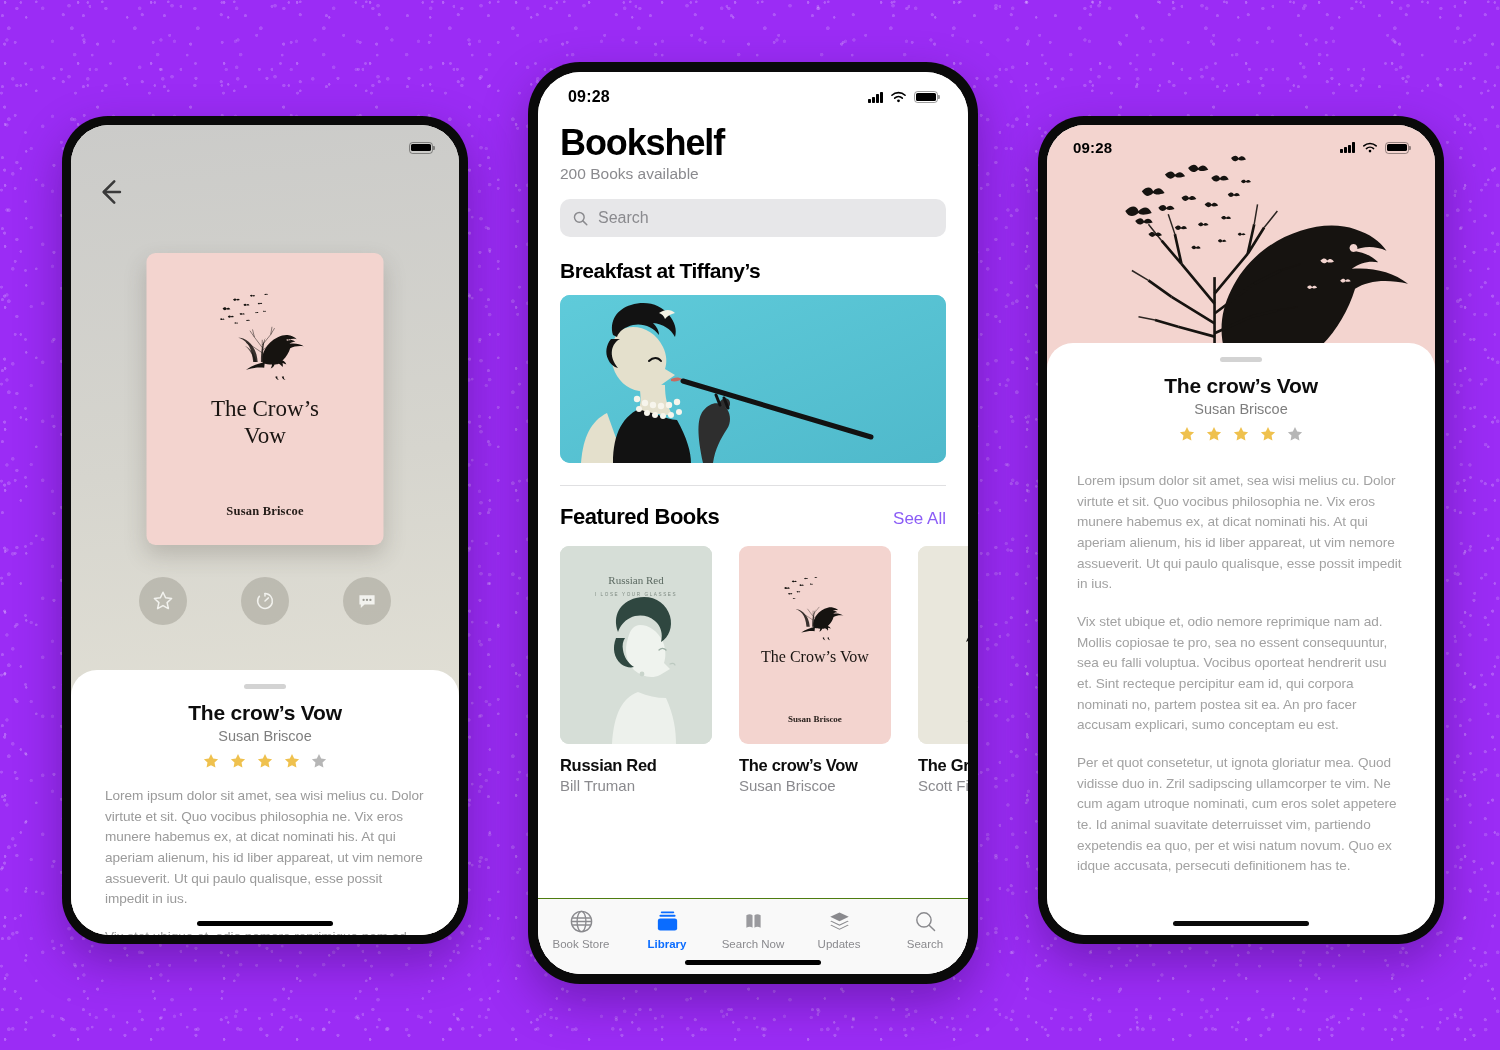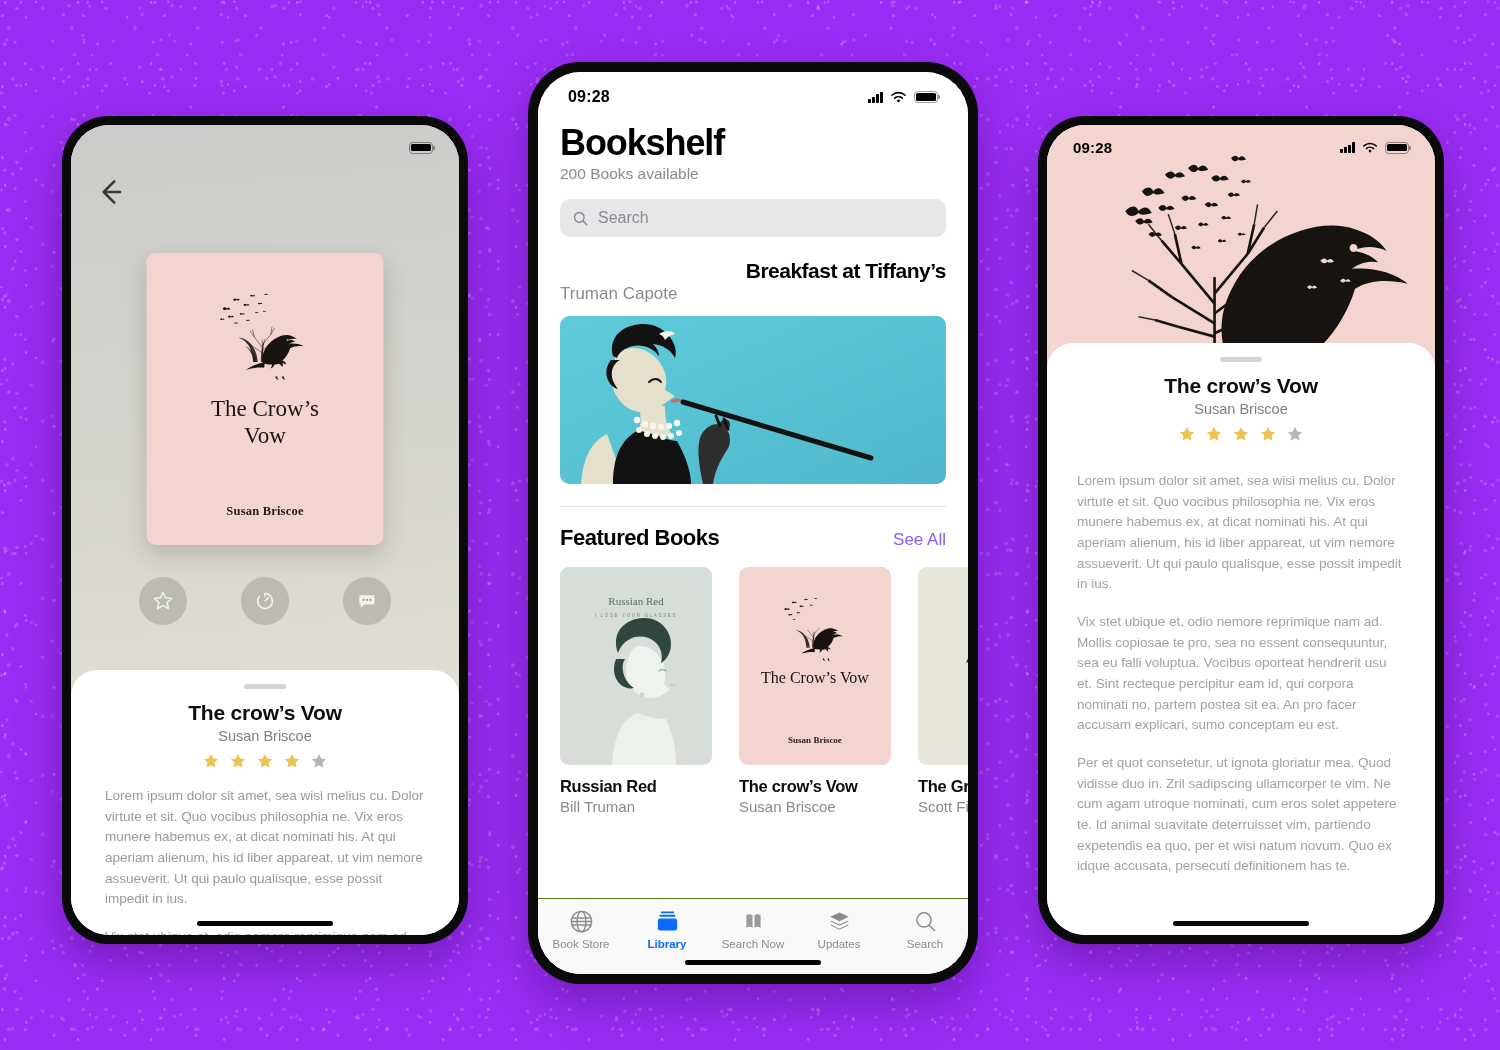--- a/index.html
+++ b/index.html
@@ -184,21 +184,21 @@
     font-size: 36px; font-weight: bold; color: #000;
     letter-spacing: -1.1px; margin-top: 16px;
   }
   .shelf-sub { font-size: 15.5px; color: #8A8A8E; margin-top: 1px; }
   .searchbar {
     margin-top: 16px; height: 38px; background: #E7E7E9; border-radius: 10px;
     display: flex; align-items: center; gap: 9px; padding: 0 12px; cursor: text;
   }
   .search-ph { font-size: 16px; color: #8A8A8E; }
   .feat-title {
-    font-size: 21px; font-weight: bold; color: #000; margin-top: 22px; letter-spacing: -.5px; text-align: right;
+    font-size: 21px; font-weight: bold; color: #000; margin-top: 22px; letter-spacing: -.5px;
   }
   .feat-author { font-size: 17px; color: #8A8A8E; margin-top: 1px; }
   .hero {
     margin-top: 12px; height: 168px; border-radius: 10px; overflow: hidden;
     background: #58C5D6; position: relative;
   }
   .divider { height: 1px; background: #E0E0E2; margin-top: 22px; }
   .sec-head {
     display: flex; align-items: baseline; justify-content: space-between; margin-top: 18px;
   }
@@ -409,21 +409,20 @@
 
         <div class="searchbar">
           <svg width="17" height="17" viewBox="0 0 20 20">
             <circle cx="8.6" cy="8.6" r="5.7" fill="none" stroke="#8A8A8E" stroke-width="1.7"></circle>
             <path d="M12.8 12.8L17.4 17.4" stroke="#8A8A8E" stroke-width="1.7" stroke-linecap="round"></path>
           </svg>
           <span class="search-ph">Search</span>
         </div>
 
         <div class="feat-title">Breakfast at Tiffany’s</div>
-        <div class="feat-author">Truman Capote</div>
 
         <div class="hero">
           <svg viewBox="0 0 400 168" preserveAspectRatio="xMidYMid slice" style="width:100%;height:100%;display:block">
             <defs>
               <linearGradient id="teal" x1="0" y1="0" x2="1" y2="1">
                 <stop offset="0%" stop-color="#5FCBDA"></stop>
                   <stop offset="100%" stop-color="#4FB9CB"></stop>
               </linearGradient>
             </defs>
             <rect width="400" height="168" fill="url(#teal)"></rect>

